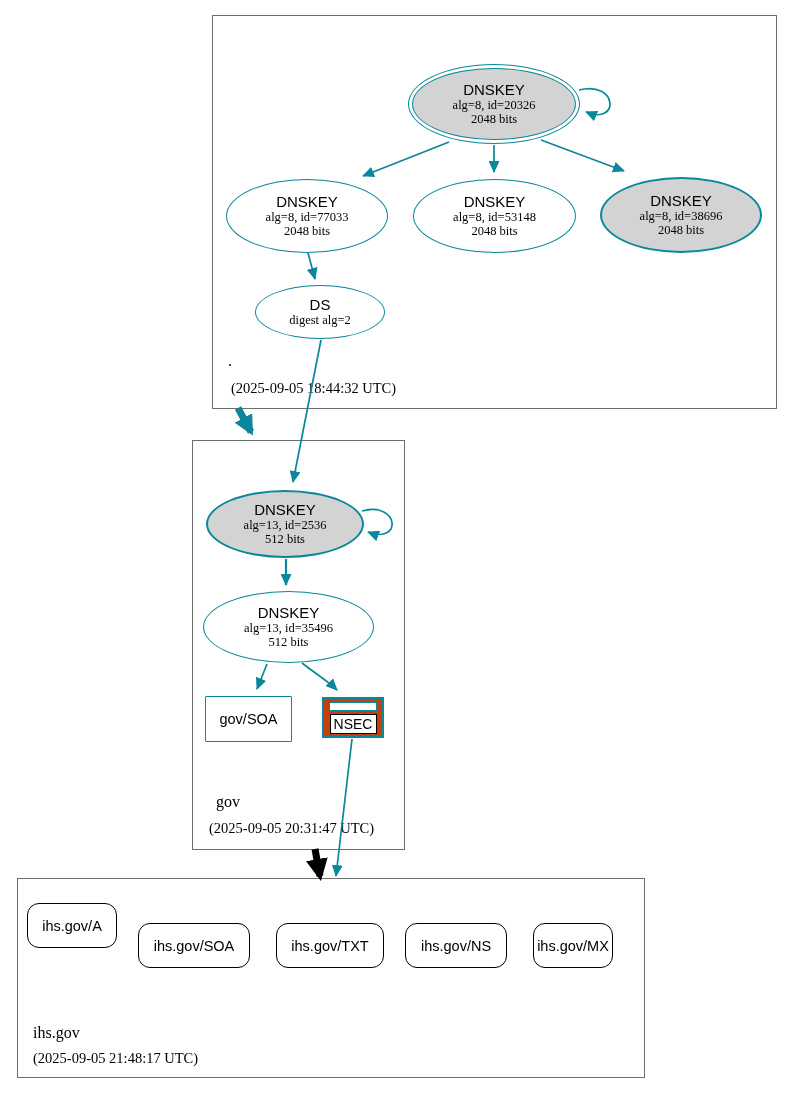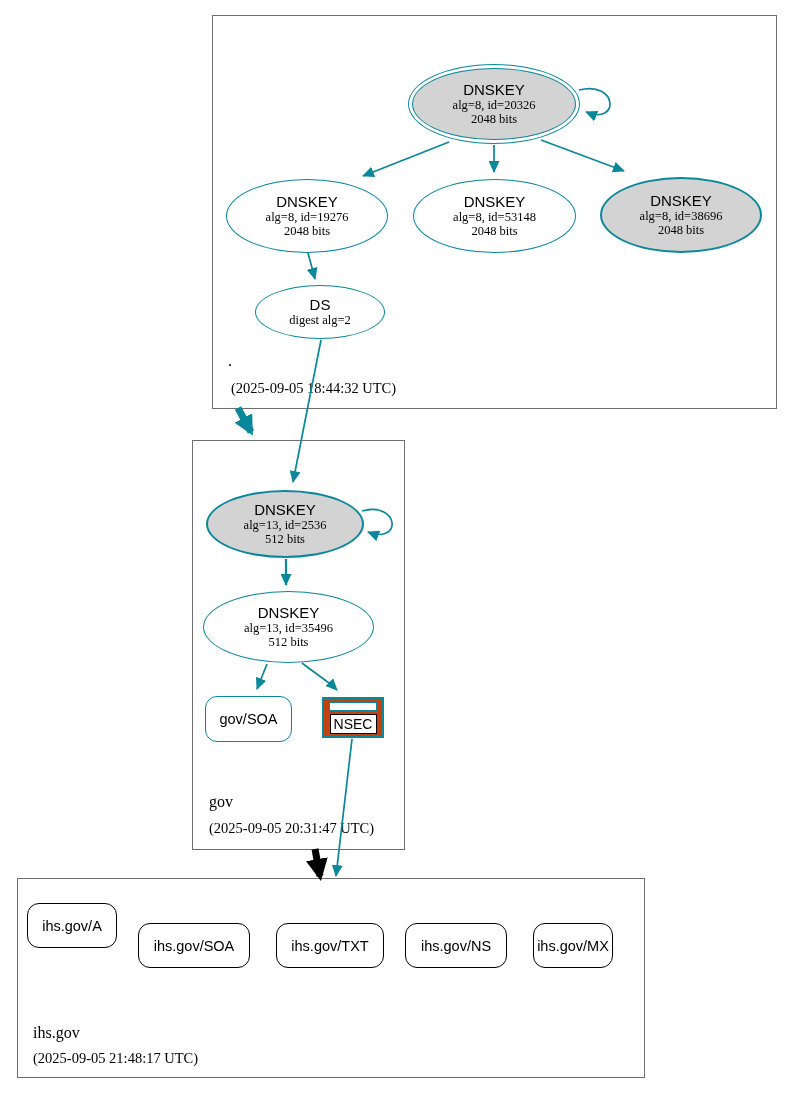--- a/index.html
+++ b/index.html
@@ -19,60 +19,60 @@
   .ellipse{border:1.6px solid var(--teal);border-radius:50%;background:#fff;}
   .ellipse.grayfill{background:var(--grayfill);}
   .ellipse.thick{border-width:2.6px;}
   .ellipse.double{background:transparent;border-width:1.6px;}
   .ring2{position:absolute;inset:2.6px;border:1.6px solid var(--teal);border-radius:50%;background:var(--grayfill);z-index:0;}
   .ntext{position:relative;z-index:1;line-height:1.12;}
   .ntitle{font-family:"Liberation Sans",sans-serif;font-size:15px;}
   .ndetail{font-family:"Liberation Serif",serif;font-size:12.5px;}
   .rrset{border:1.7px solid #000;border-radius:12px;background:#fff;
          font-family:"Liberation Sans",sans-serif;font-size:14.5px;}
-  .rrset.tealborder{border:1.6px solid var(--teal);border-radius:12px;}
+  .rrset.tealborder{border:1.6px solid var(--teal);border-radius:1px;}
   .nsec-outer{position:absolute;box-sizing:border-box;border:2.6px solid var(--teal);background:#c2410c;
               display:flex;flex-direction:column;align-items:center;}
   .nsec-strip{box-sizing:border-box;width:48px;height:9px;border:1.4px solid var(--teal);background:#fff;margin-top:3px;}
   .nsec-cell{box-sizing:border-box;margin-top:3px;width:47px;height:20px;border:1px solid #000;background:#fff;
              display:flex;align-items:center;justify-content:center;
              font-family:"Liberation Sans",sans-serif;font-size:14px;line-height:1;}
   svg.overlay{position:absolute;left:0;top:0;width:789px;height:1094px;pointer-events:none;}
 </style>
 </head>
 <body>
 
 <div id="canvas">
 
   <div class="zonebox" style="left:212px;top:15px;width:563px;height:392px;"></div>
   <div class="zonebox" style="left:192px;top:440px;width:211px;height:408px;"></div>
   <div class="zonebox" style="left:17px;top:878px;width:626px;height:198px;"></div>
 
   <div class="zonelabel" style="left:228px;top:352px;">.</div>
   <div class="zonetime" style="left:231px;top:380px;">(2025-09-05 18:44:32 UTC)</div>
 
-  <div class="zonelabel" style="left:209px;top:793px;text-align:right;">gov</div>
+  <div class="zonelabel" style="left:216px;top:793px;text-align:right;">gov</div>
   <div class="zonetime" style="left:209px;top:820px;">(2025-09-05 20:31:47 UTC)</div>
 
   <div class="zonelabel" style="left:33px;top:1024px;">ihs.gov</div>
   <div class="zonetime" style="left:33px;top:1050px;">(2025-09-05 21:48:17 UTC)</div>
 
   <div class="node ellipse double" style="left:408px;top:64px;width:172px;height:80px;">
     <div class="ring2"></div>
     <div class="ntext">
       <div class="ntitle">DNSKEY</div>
       <div class="ndetail">alg=8, id=20326</div>
       <div class="ndetail">2048 bits</div>
     </div>
   </div>
 
   <div class="node ellipse" style="left:226px;top:179px;width:162px;height:74px;">
     <div class="ntext">
       <div class="ntitle">DNSKEY</div>
-      <div class="ndetail">alg=8, id=19276</div>
+      <div class="ndetail">alg=8, id=77033</div>
       <div class="ndetail">2048 bits</div>
     </div>
   </div>
 
   <div class="node ellipse" style="left:413px;top:179px;width:163px;height:74px;">
     <div class="ntext">
       <div class="ntitle">DNSKEY</div>
       <div class="ndetail">alg=8, id=53148</div>
       <div class="ndetail">2048 bits</div>
     </div>

